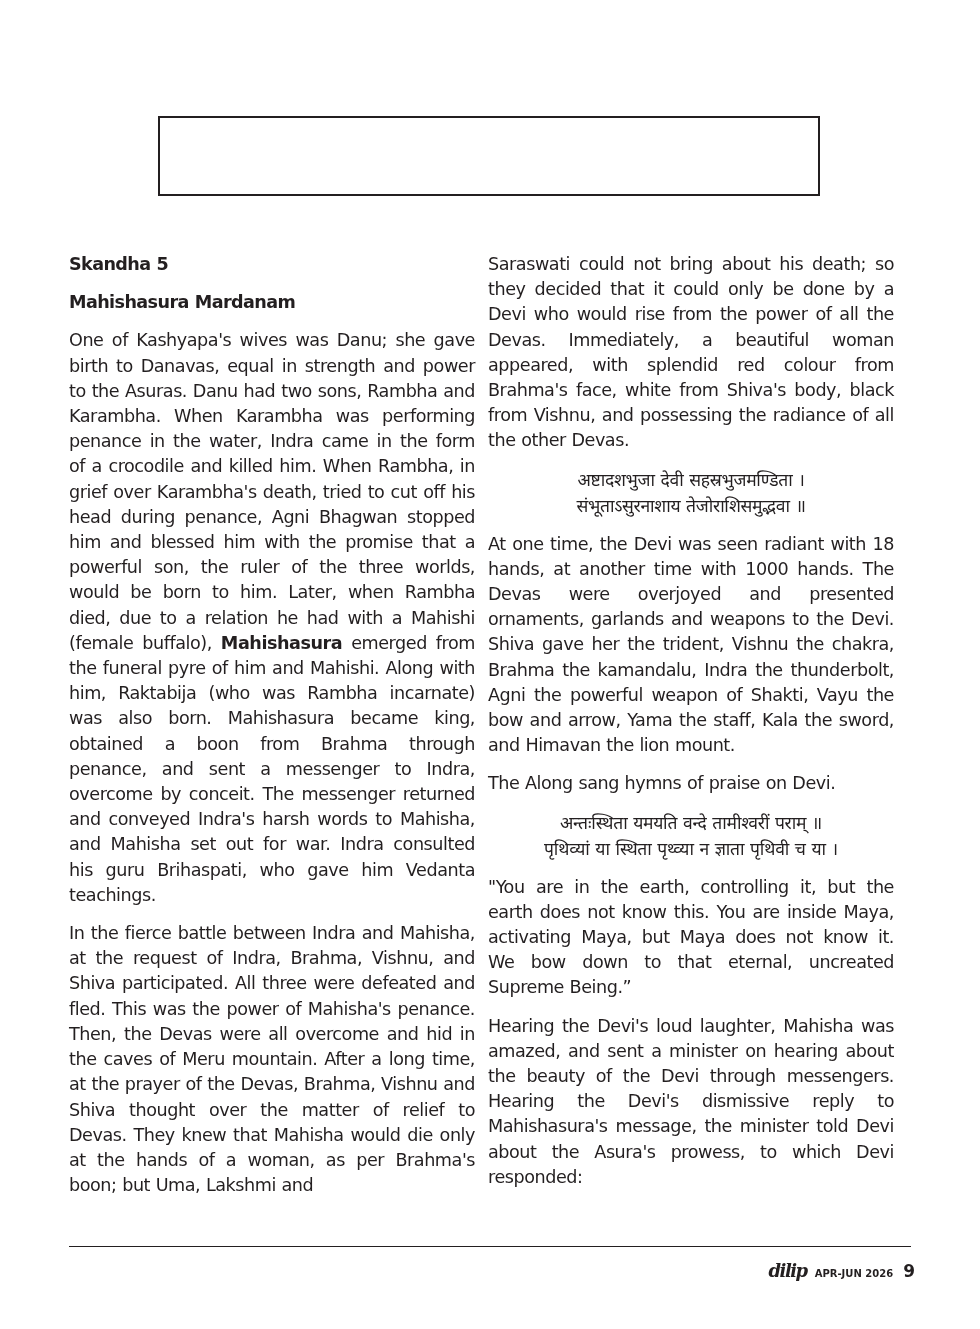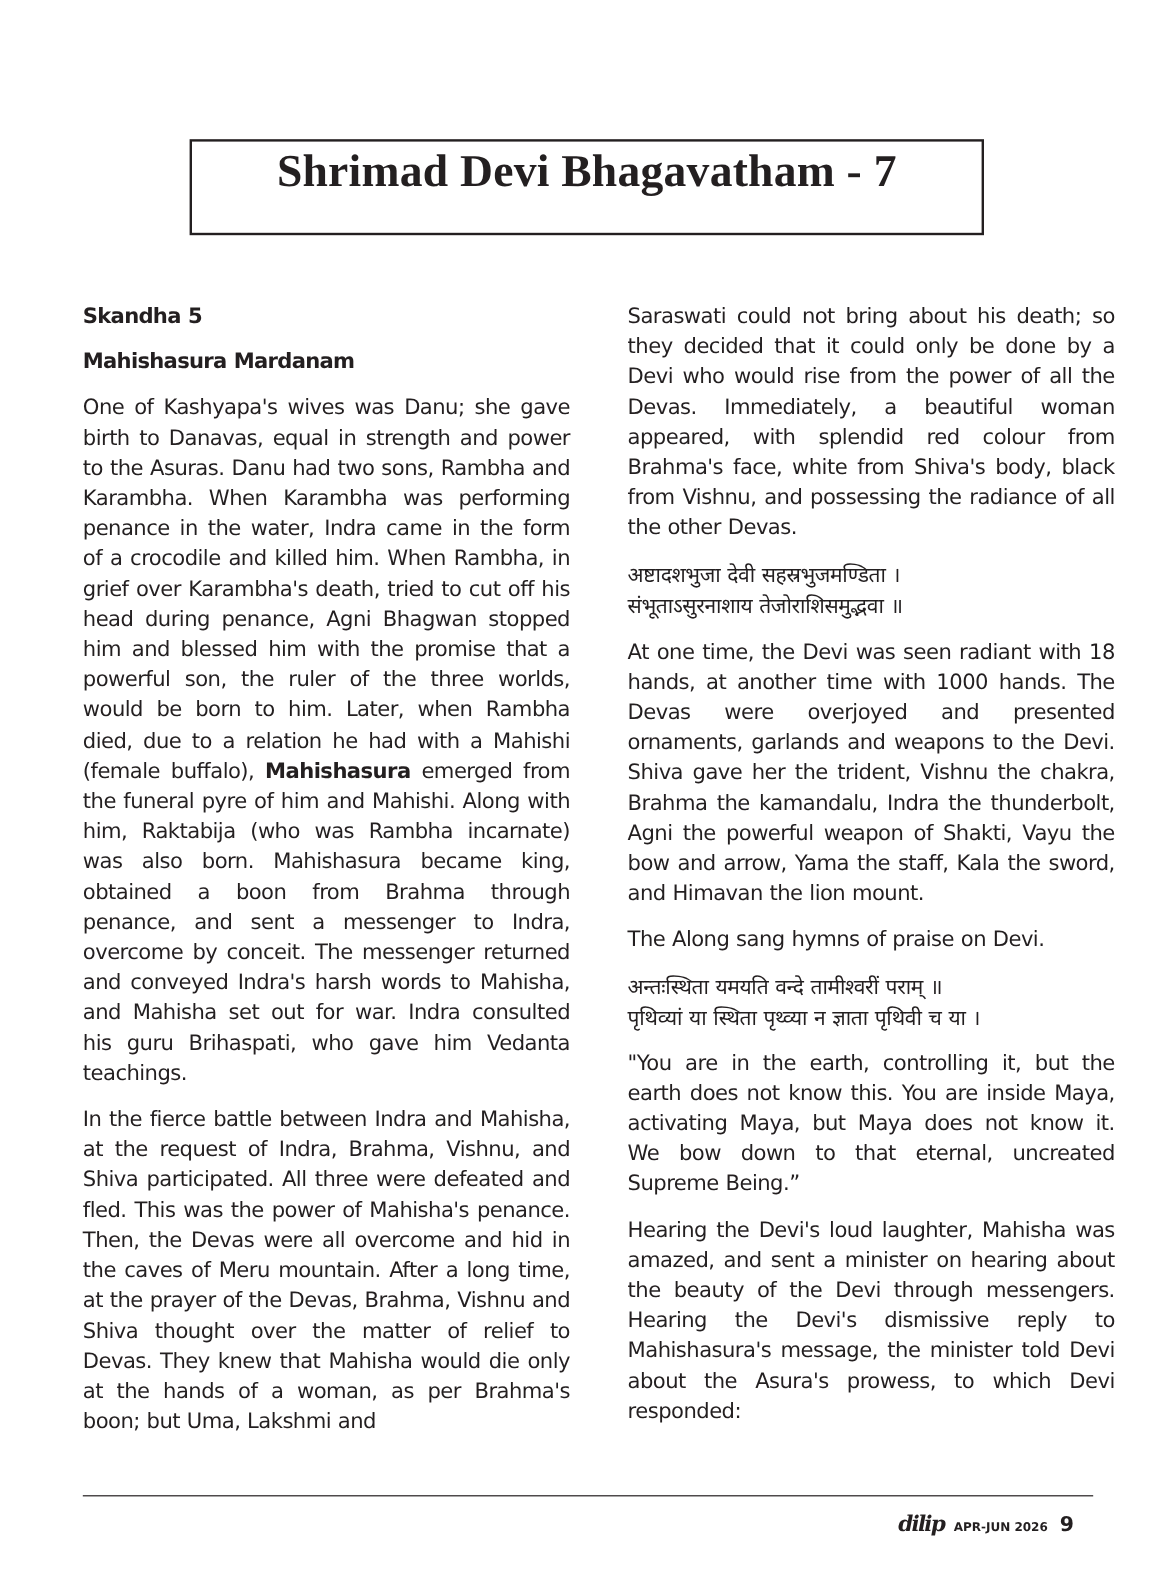--- a/index.html
+++ b/index.html
@@ -12,38 +12,37 @@
     font-family: "Liberation Serif", serif; font-weight: bold; font-size: 38px;
     line-height: 44px; margin-top: 3px; letter-spacing: 0.2px;
   }
   .author { font-family: "Liberation Serif", serif; font-size: 21px; line-height: 24px; margin-top: 0px; }
   .col {
     position: absolute; top: 212px; width: 406px;
     font-family: "DejaVu Sans", sans-serif; font-size: 17.6px; line-height: 25.2px;
     text-align: justify; letter-spacing: -0.45px; word-spacing: 0.5px; margin-top: 40px;
   }
   .col.left { left: 69px; }
-  .col.right { left: 523px; }
+  .col.right { left: 488px; }
   .col p { margin: 0 0 13px 0; }
   .heading { font-weight: bold; margin: 0 0 12px 0; letter-spacing: -0.6px; }
   .skandha { margin-bottom: 13px; }
-  .verse { font-family: "DejaVu Sans", sans-serif; font-size: 17.5px; line-height: 26px; text-align: left; margin: 0 0 13px 0; letter-spacing: -0.3px; }
+  .verse { font-family: "DejaVu Sans", sans-serif; font-size: 17.5px; line-height: 26px; text-align: center; margin: 0 0 13px 0; letter-spacing: -0.3px; }
   .verse div { white-space: nowrap; }
   b { font-weight: bold; }
   .rule { position: absolute; left: 69px; top: 1246px; width: 842px; height: 0; border-top: 1.6px solid #231f20; }
-  .footer { position: absolute; right: 85px; top: 1260px; display: flex; align-items: baseline; gap: 8px; }
+  .footer { position: absolute; right: 65px; top: 1260px; display: flex; align-items: baseline; gap: 8px; }
   .logo { font-family: "DejaVu Serif", serif; font-style: italic; font-weight: bold; font-size: 18px; letter-spacing: -1.5px; }
   .issue { font-family: "DejaVu Sans", sans-serif; font-weight: bold; font-size: 10px; }
   .pageno { font-family: "DejaVu Sans", sans-serif; font-weight: bold; font-size: 17px; margin-left: 2px; }
 </style>
 </head>
 <body>
 
 <div class="title-box">
-  <div class="title">Shrimad Devi Bhagavatham - 7</div>
 </div>
 
 <div class="col left">
   <p class="heading skandha">Skandha 5</p>
   <p class="heading">Mahishasura Mardanam</p>
   <p><span>One of Kashyapa's wives was Danu; she gave birth to Danavas, equal in strength and power to the Asuras. Danu had two sons, Rambha and Karambha. When Karambha was performing penance in the water, Indra came in the form of a crocodile and killed him. When Rambha, in grief over Karambha's death, tried to cut off his head during penance, Agni Bhagwan stopped him and blessed him with the promise that a powerful son, the ruler of the three worlds, would be born to him. Later, when Rambha died, due to a relation  he had with a Mahishi (female buffalo), </span><b>Mahishasura</b><span> emerged from the funeral pyre of him and Mahishi. Along with him, Raktabija (who was Rambha incarnate) was also born. Mahishasura became king, obtained a boon from Brahma through penance, and sent a messenger to Indra, overcome by conceit. The messenger returned and conveyed Indra's harsh words to Mahisha, and Mahisha set out for war. Indra consulted his guru Brihaspati, who gave him Vedanta teachings.</span></p>
   <p>In the fierce battle between Indra and Mahisha, at the request of Indra, Brahma, Vishnu, and Shiva participated. All three were defeated and fled. This was the power of Mahisha's penance. Then, the Devas were all overcome and hid in the caves of Meru mountain. After a long time, at the prayer of the Devas, Brahma, Vishnu and Shiva thought over the matter of relief to Devas. They knew that Mahisha would die only at the hands of a woman, as per Brahma's boon; but  Uma,  Lakshmi  and</p>
 </div>
 
 <div class="col right">

